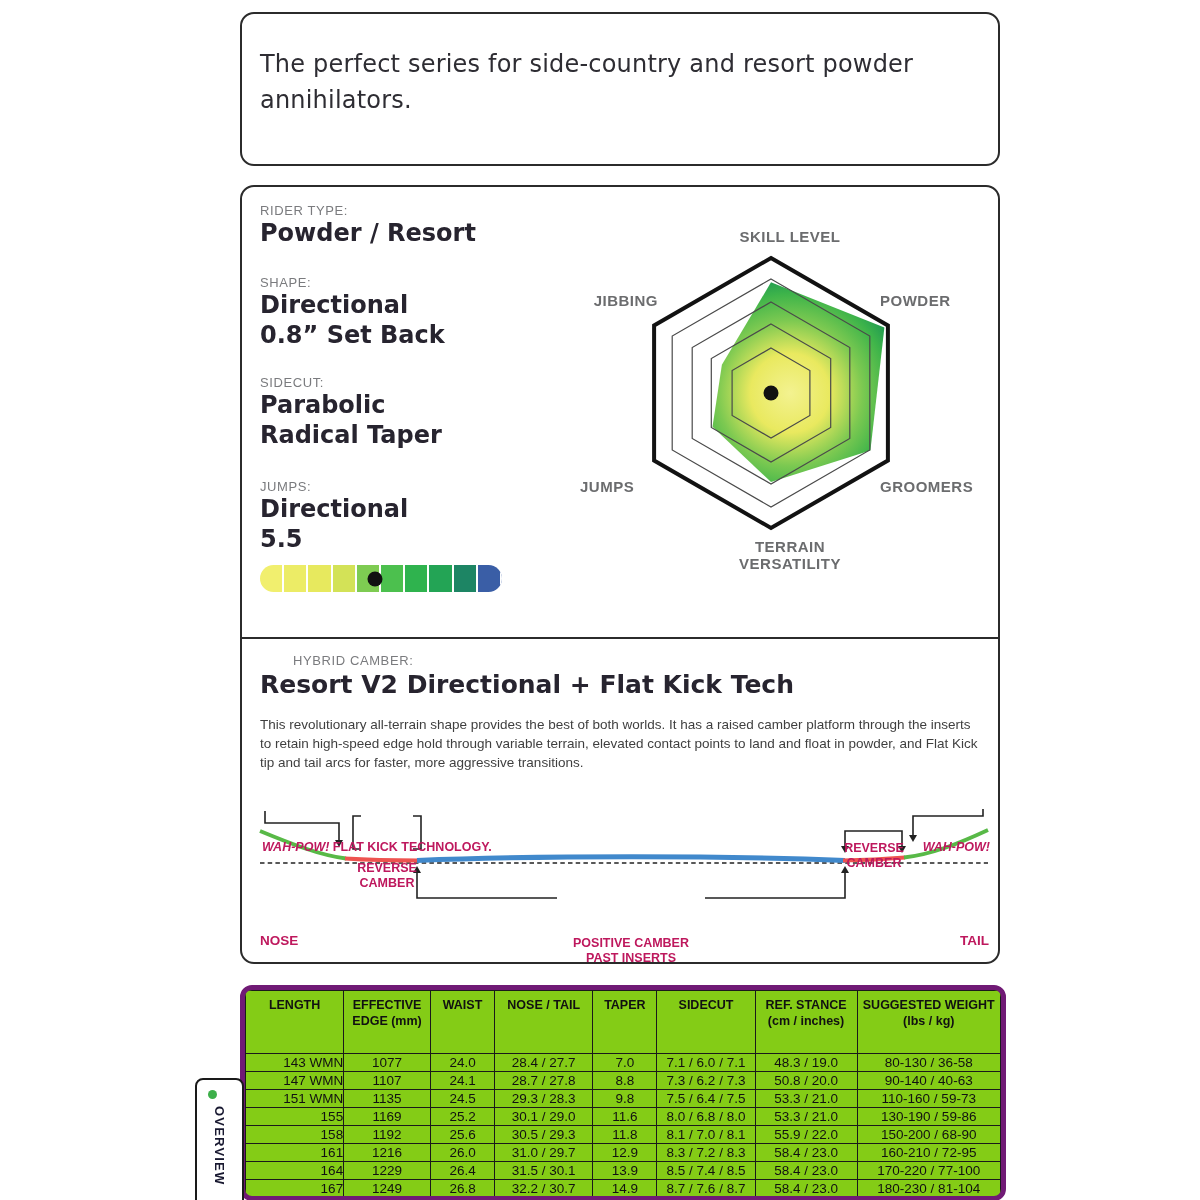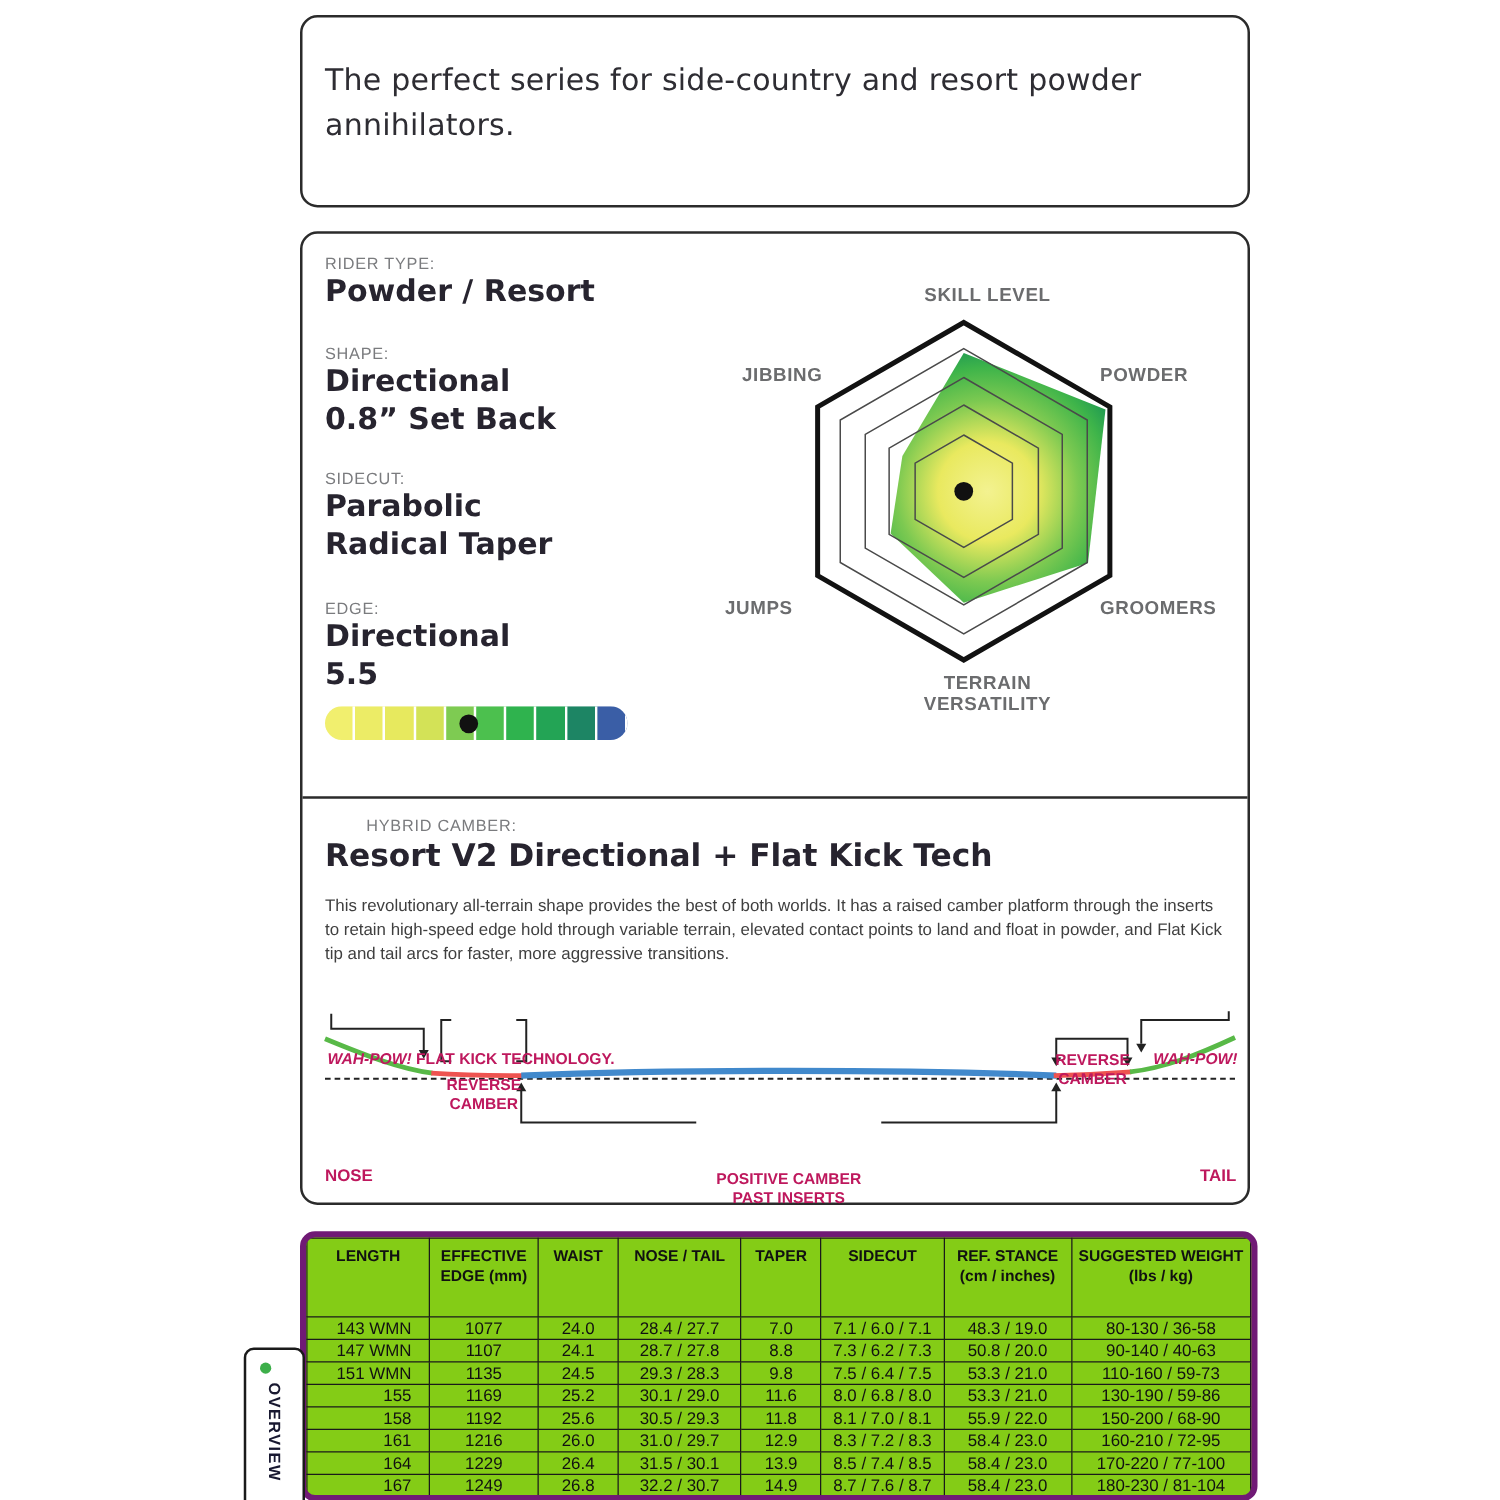--- a/index.html
+++ b/index.html
@@ -51,21 +51,21 @@
   #cl-tail{right:3px;top:100px;font-size:13.5px;}
   #cl-poscam{left:274px;top:103px;width:200px;text-align:center;}
   .cam-line{fill:none;stroke:#222;stroke-width:1.6;}
   
   #spec-table-wrap{position:absolute;left:240px;top:985px;width:756px;height:206px;
     border:5px solid #701a75;border-radius:12px;overflow:hidden;background:#84cc16;}
   #spec-table{width:100%;height:100%;border-collapse:collapse;table-layout:fixed;}
   #spec-table th,#spec-table td{border:1.4px solid #1a1a1a;padding:0;color:#111;}
   #spec-table th{height:55px;vertical-align:top;padding-top:7px;font-size:12.5px;line-height:1.25;font-weight:bold;text-align:center;}
   #spec-table td{height:17px;font-size:13.5px;text-align:center;white-space:nowrap;}
-  #spec-table td.len{text-align:right;padding-right:14px;margin-top:32px;}
+  #spec-table td.len{text-align:right;margin-top:32px;}
   .th-sub{font-weight:bold;}
   
   #overview-tab{position:absolute;left:195px;top:1078px;width:45px;height:140px;
     background:#fff;border:2px solid #1a1a1a;border-radius:8px;}
   #overview-dot{position:absolute;left:11px;top:10px;width:9px;height:9px;border-radius:50%;}
   #overview-label{position:absolute;left:50%;top:26px;transform:translateX(-50%);
     writing-mode:vertical-rl;font-size:13px;font-weight:bold;letter-spacing:1.2px;color:#181830;}
 </style>
 </head>
 <body>
@@ -81,21 +81,21 @@
   <div class="spec-value" style="top:33px">Powder / Resort</div>
 
   <div class="spec-label" style="top:88px">SHAPE:</div>
   <div class="spec-value" style="top:105px">Directional</div>
   <div class="spec-value" style="top:135px">0.8” Set Back</div>
 
   <div class="spec-label" style="top:188px">SIDECUT:</div>
   <div class="spec-value" style="top:205px">Parabolic</div>
   <div class="spec-value" style="top:235px">Radical Taper</div>
 
-  <div class="spec-label" style="top:292px">EDGE:</div>
+  <div class="spec-label" style="top:292px">JUMPS:</div>
   <div class="spec-value" style="top:309px">Directional</div>
   <div class="spec-value" style="top:339px">5.5</div>
 
   <div id="flex-bar">
     <div class="flex-seg" style="background: rgb(241, 239, 110);"></div>
       <div class="flex-seg" style="background: rgb(236, 236, 102);"></div>
       <div class="flex-seg" style="background: rgb(231, 233, 94);"></div>
       <div class="flex-seg" style="background: rgb(211, 226, 87);"></div>
       <div class="flex-seg" style="background: rgb(126, 203, 82);"></div>
       <div class="flex-seg" style="background: rgb(76, 192, 78);"></div>

